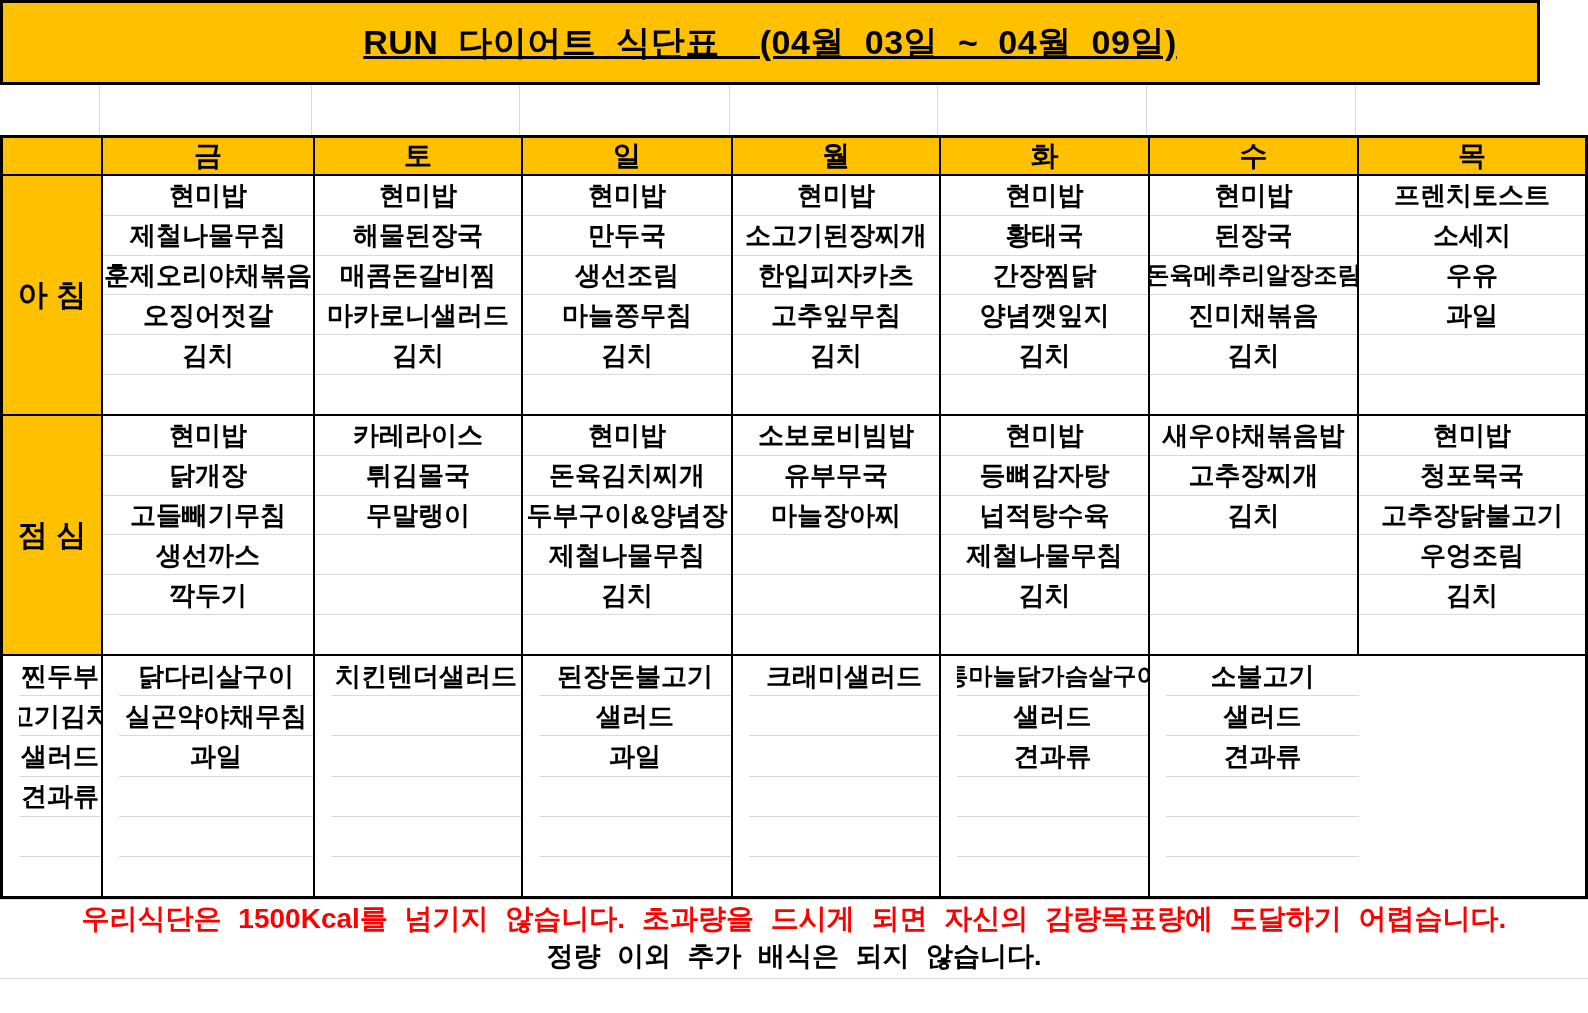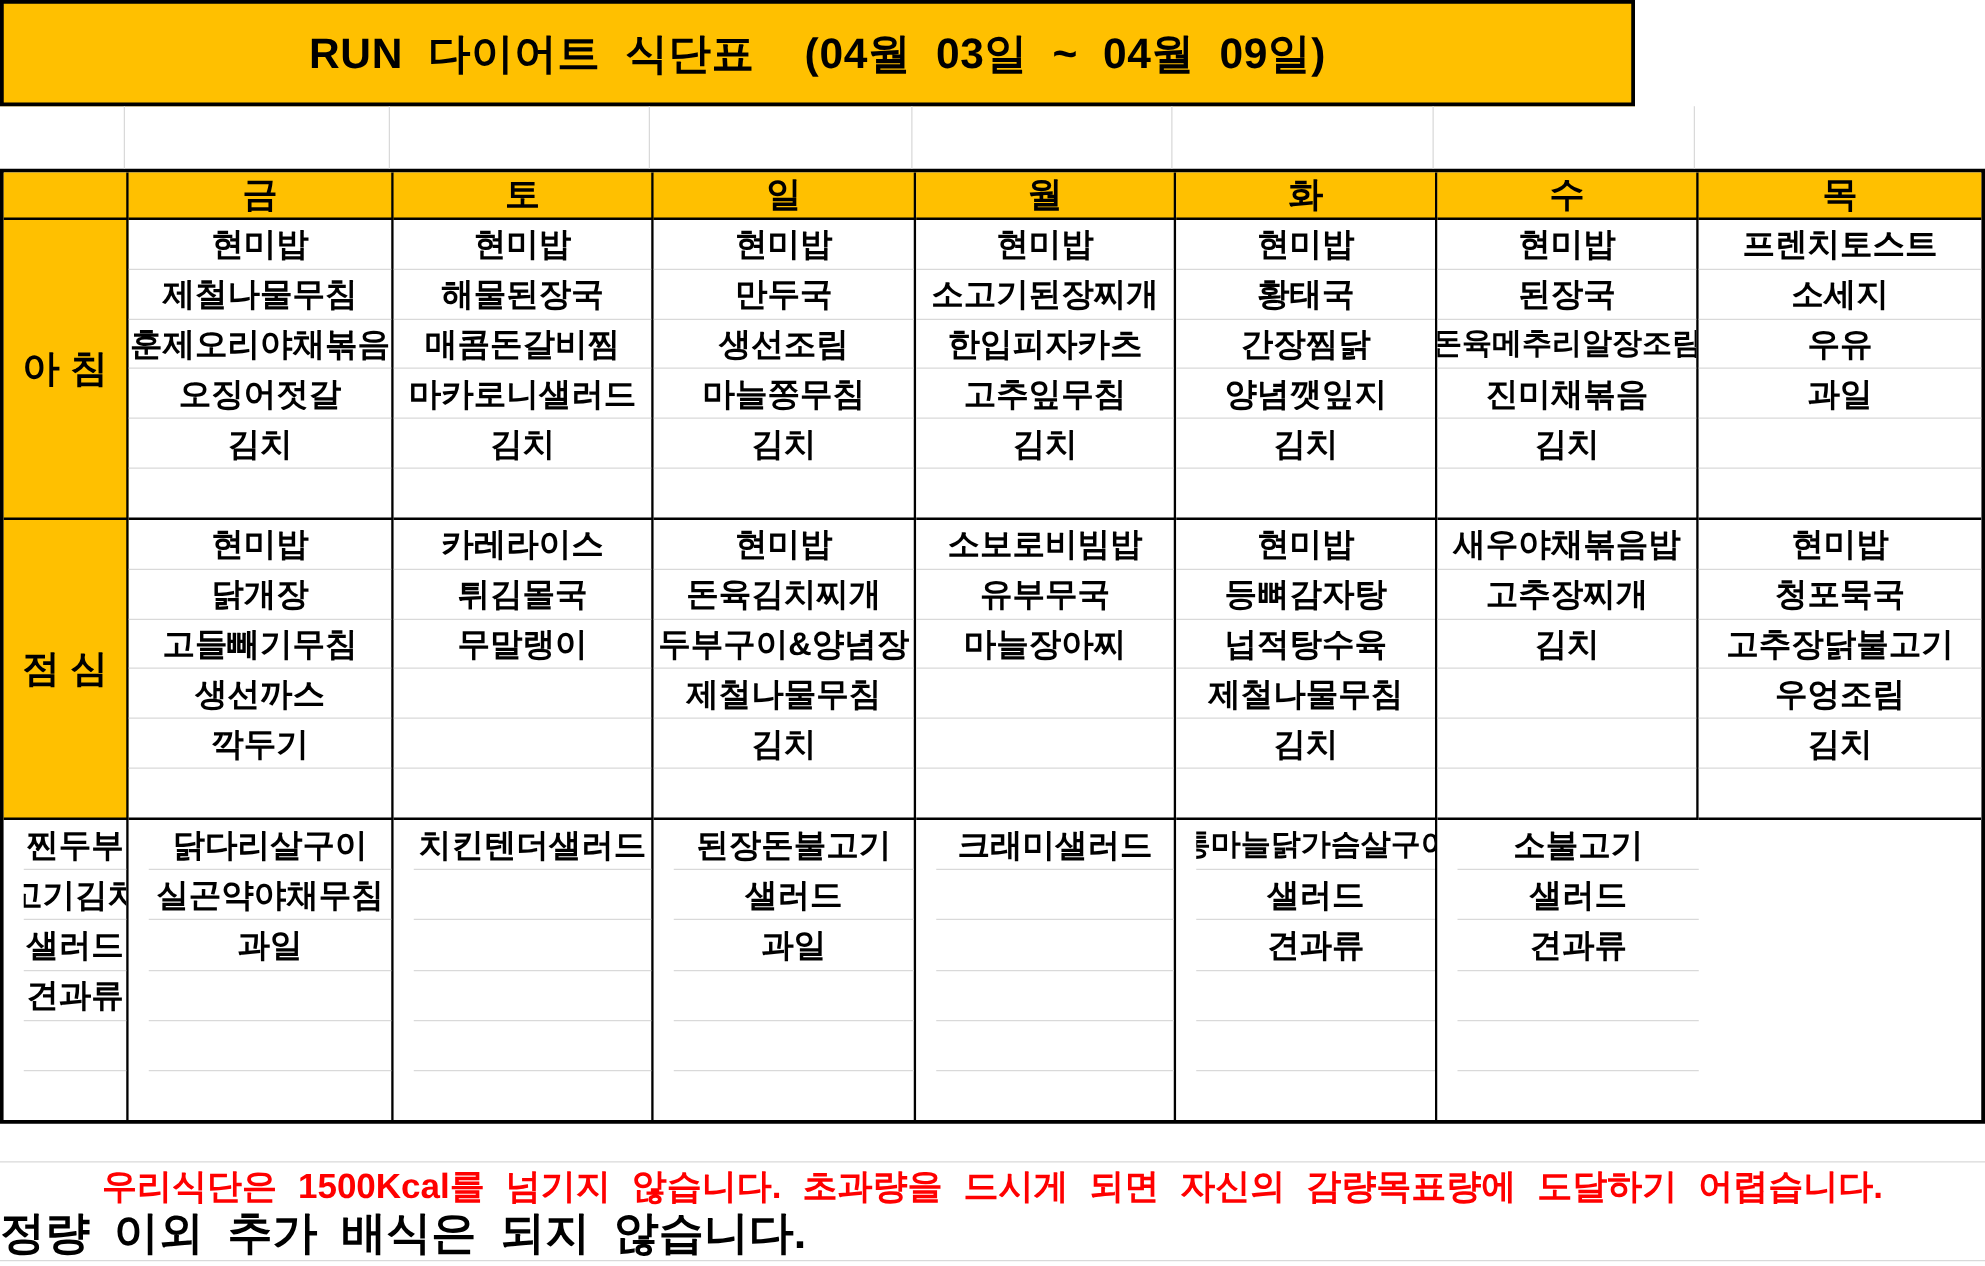--- a/index.html
+++ b/index.html
@@ -7,27 +7,28 @@
   body {
     width: 1588px; height: 1013px;
     font-family: "Liberation Sans", sans-serif;
     color: #000;
     overflow: hidden;
   }
   .page { width: 1588px; height: 1013px; background: #fff; }
 
   
   .title-banner {
-    height: 85px; width: 1308px;
+    height: 85px; width: 1540px;
     background: var(--title_bg, #FFC000);
     border: 3px solid var(--border, #000);
     display: flex; align-items: center; justify-content: center;
     font-size: 34px; font-weight: bold;
     letter-spacing: 0.5px; word-spacing: 10px;
     white-space: pre;
+    text-decoration: underline;
   }
 
   
   .spacer-row {
     height: 50px; width: 1588px;
     display: grid;
     grid-template-columns: 100px 212px 208px 210px 208px 209px 209px 1fr;
   }
   .spacer-cell { border-right: 1px solid var(--grid_line, #D9D9D9); }
   .spacer-cell.last-col { border-right: none; }
@@ -74,34 +75,35 @@
     display: flex; align-items: center; justify-content: center;
     border-bottom: 1px solid var(--grid_line, #D9D9D9);
     font-size: 26px; font-weight: bold;
     white-space: nowrap; overflow: hidden;
     line-height: 1;
   }
   .slot:last-child { border-bottom: none; }
   .slot.small { font-size: 24px; }
 
   
-  .footer { padding-top: 30px; }
+  .footer { }
   .footer-rule { border-top: 1px solid var(--grid_line, #D9D9D9); width: 1588px; height: 0; }
   .warning-text {
     margin-top: 2px;
     text-align: center;
     color: var(--warning, #FF0000);
     font-size: 28px; font-weight: bold;
     word-spacing: 9px; line-height: 34px;
     white-space: pre;
   }
   .notice-text {
     margin-top: 3px;
+    text-align: center;
     color: #000;
-    font-size: 36px; font-weight: bold;
+    font-size: 27px; font-weight: bold;
     word-spacing: 9px; line-height: 34px;
     white-space: pre;
   }
   .bottom-rule { margin-top: 5px; border-top: 1px solid var(--grid_line, #D9D9D9); width: 1588px; height: 0; }
 </style>
 </head>
 <body>
 
 <div class="page">
 

